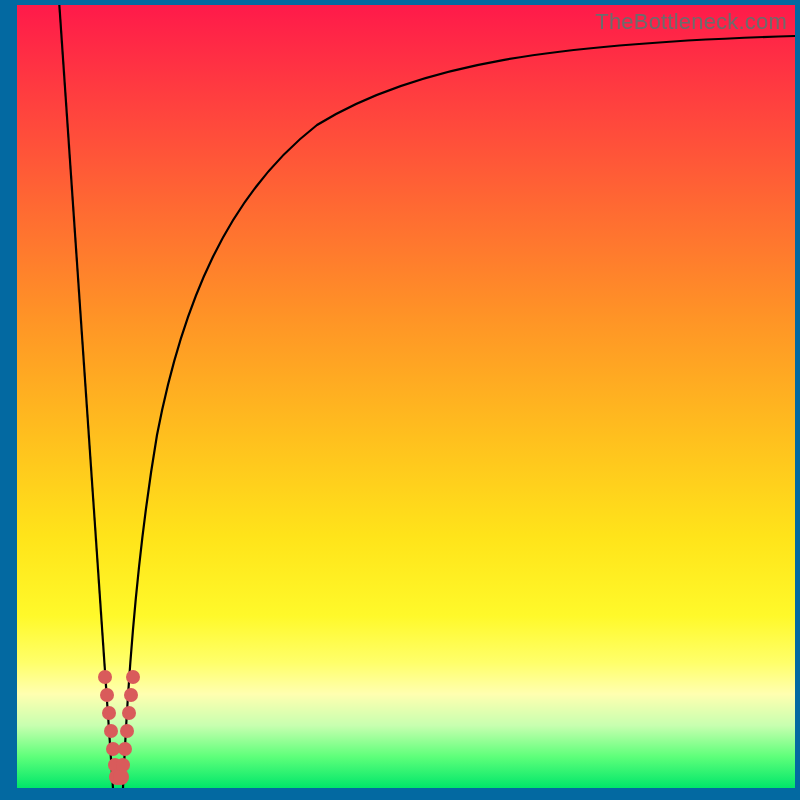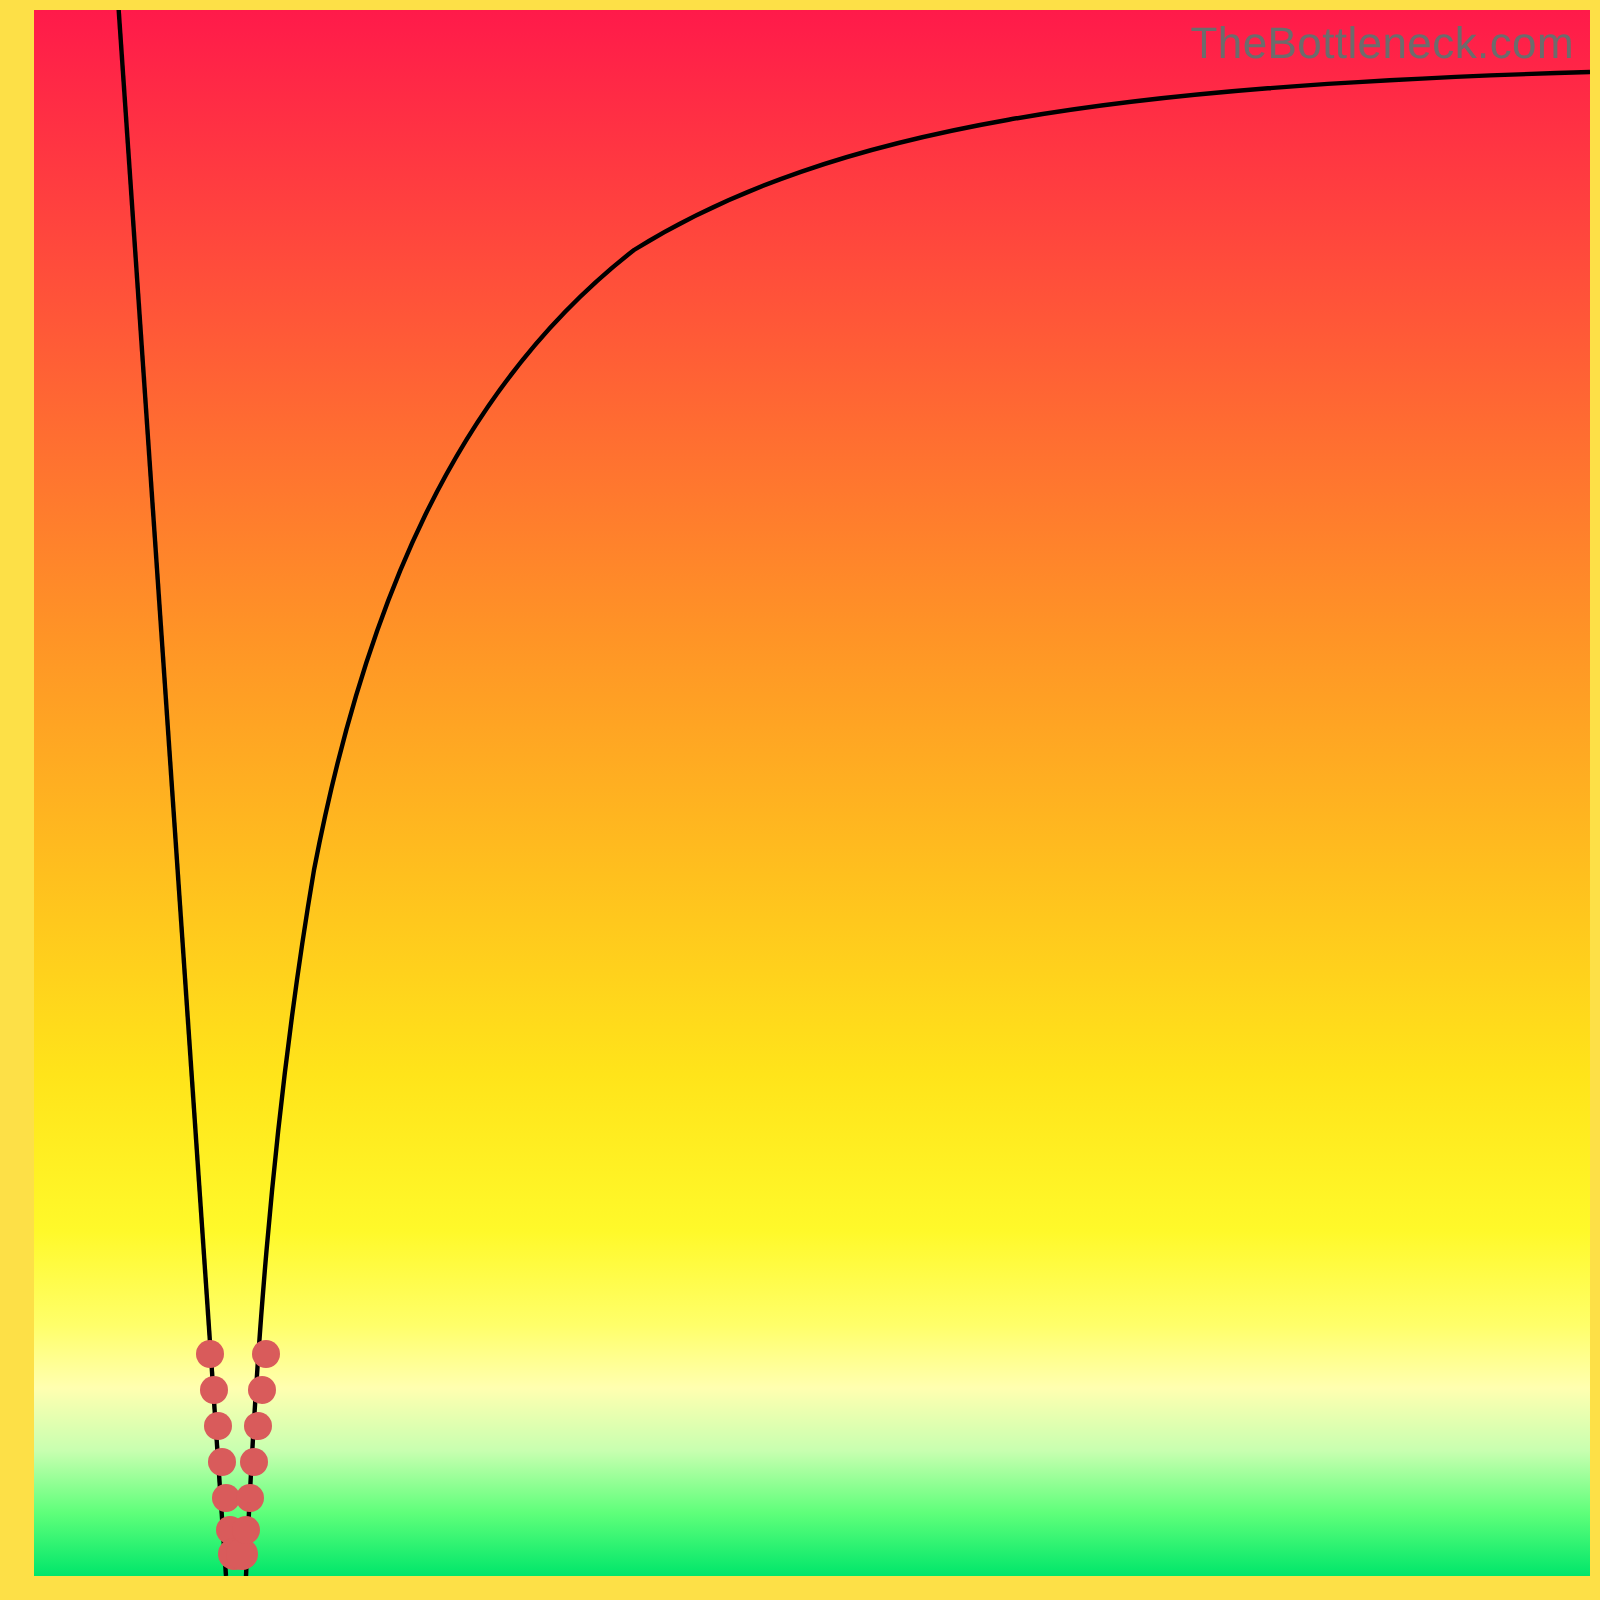--- a/index.html
+++ b/index.html
@@ -8,21 +8,21 @@
     width: 800px;
     height: 800px;
     overflow: hidden;
     background: #000;
     font-family: Arial, Helvetica, sans-serif;
   }
   .frame {
     position: relative;
     width: 800px;
     height: 800px;
-    background: #fde047;
+    background: #0369a1;
   }
   .plot-area {
     position: absolute;
     left: 17px;
     top: 5px;
     width: 778px;
     height: 783px;
     background: linear-gradient(
       to bottom,
       #ff1a4a 0%,

